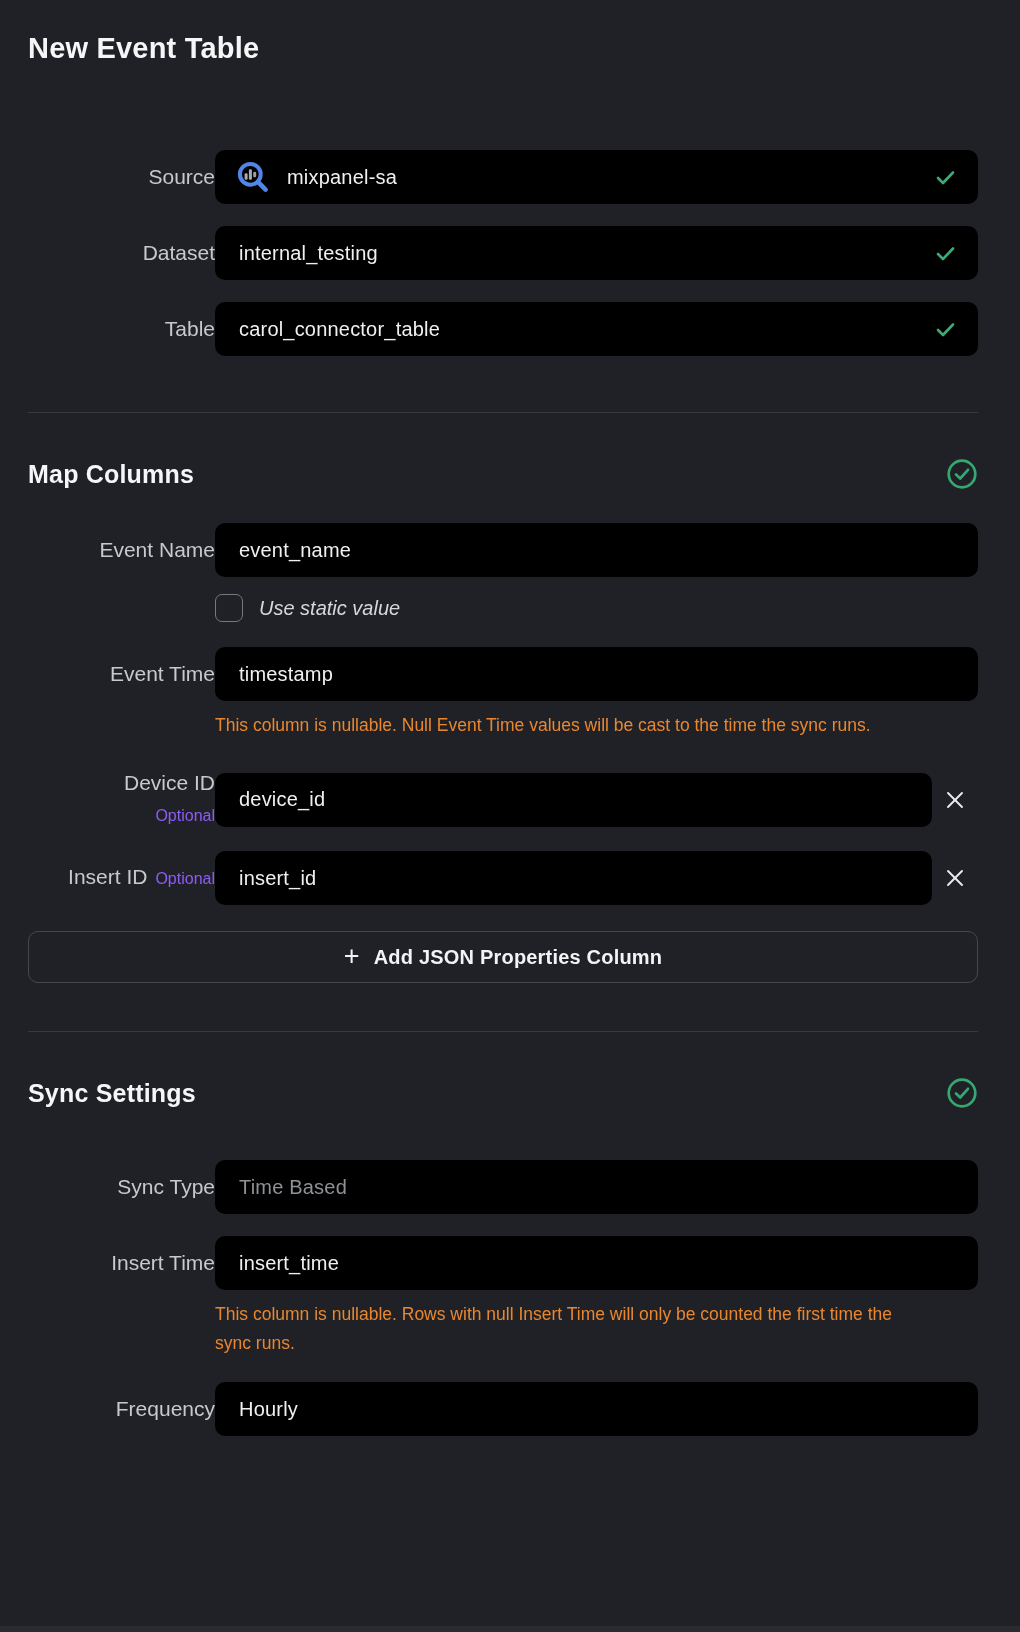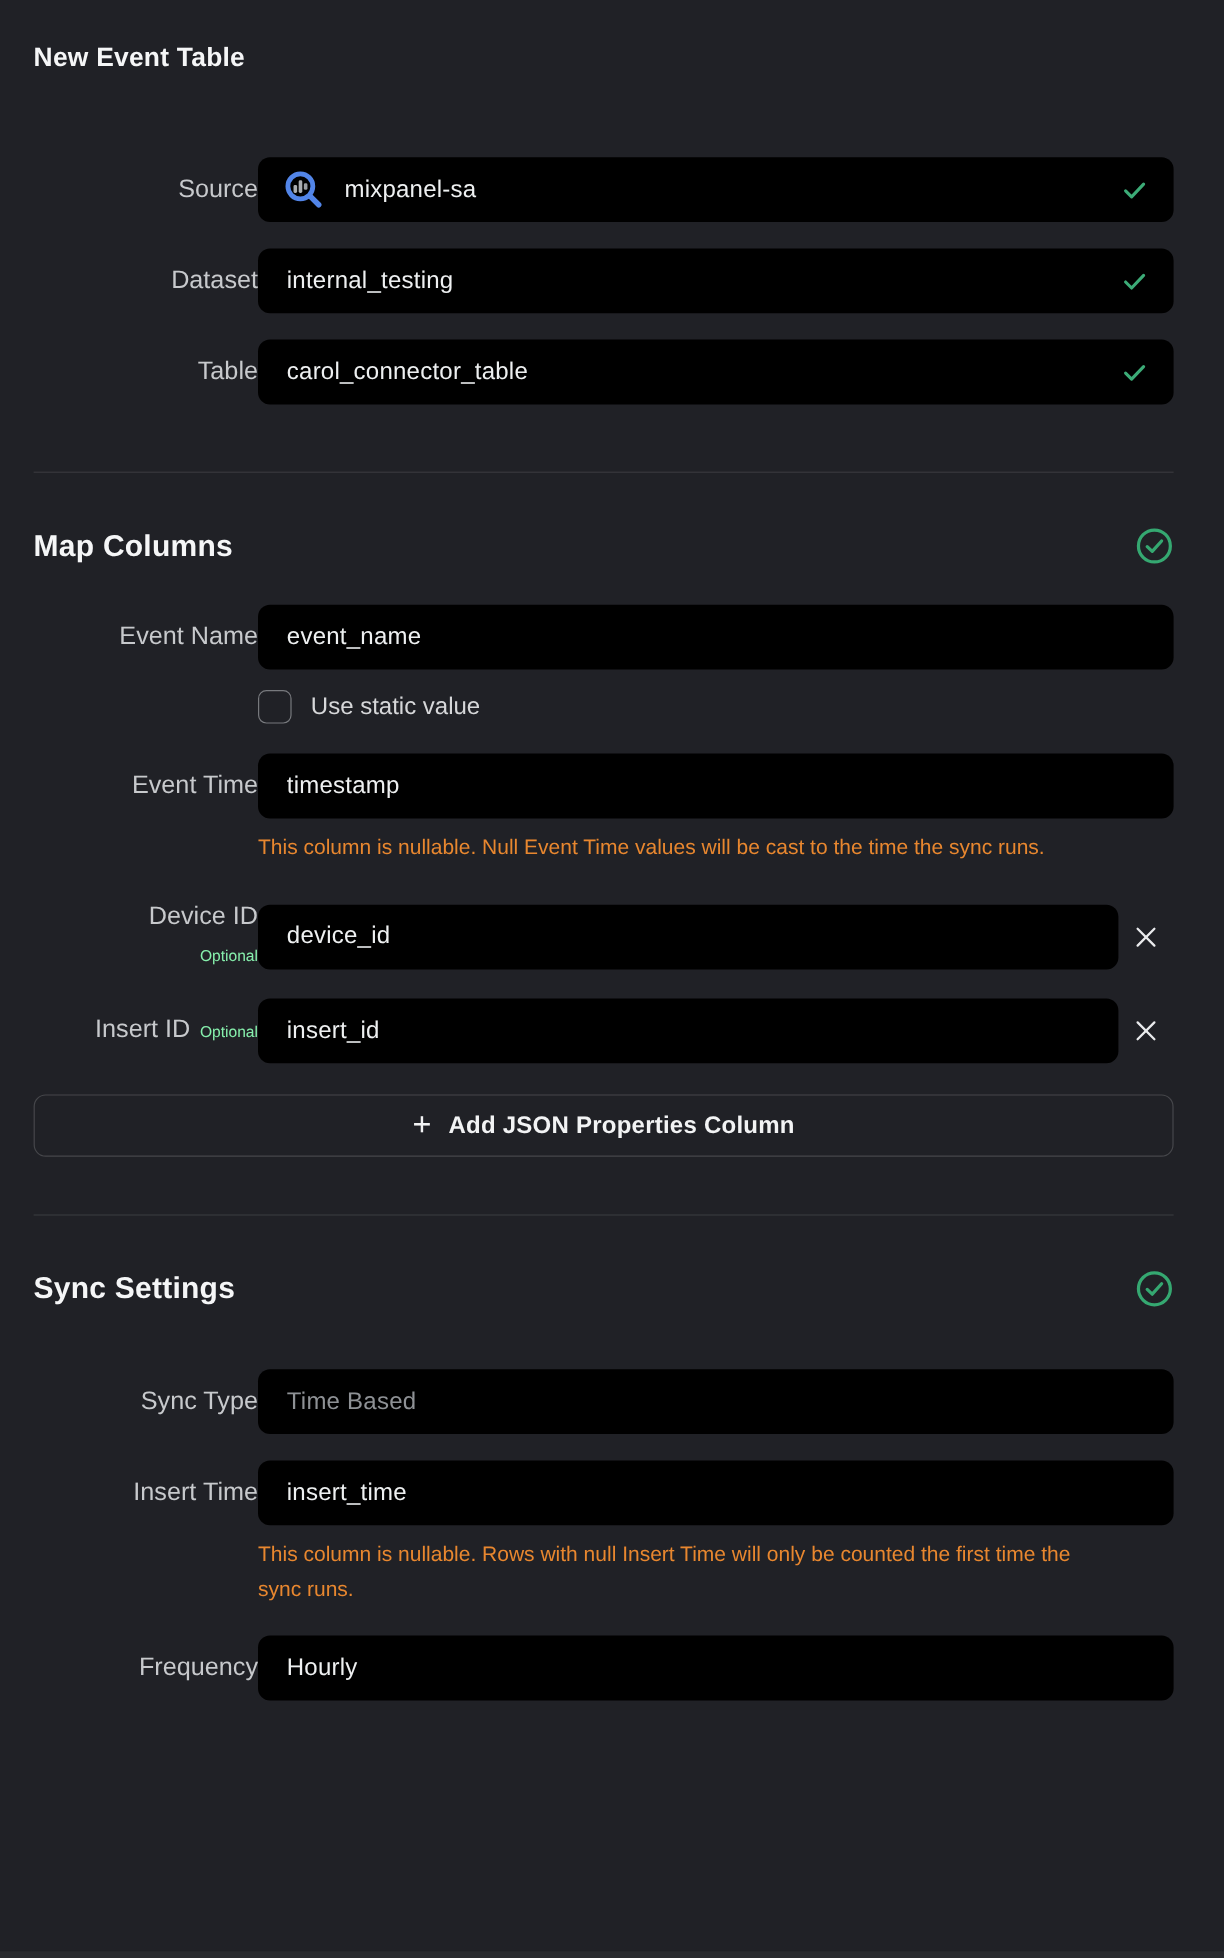--- a/index.html
+++ b/index.html
@@ -6,28 +6,28 @@
   body{
     width:1020px;height:1632px;
     background:#202126;
     font-family:"Liberation Sans",sans-serif;
     position:relative;overflow:hidden;
     -webkit-font-smoothing:antialiased;
   }
   .page{padding:30px 42px 0 28px;}
 
   .page-title{
-    font-size:22px;font-weight:700;color:#f5f6f7;
-    line-height:36px;margin:0 0 65px 0;letter-spacing:.2px;
+    font-size:29px;font-weight:700;color:#f5f6f7;
+    line-height:36px;margin:0 0 84px 0;letter-spacing:.2px;
   }
 
   .row{display:flex;align-items:center;text-align:right;}
   .row + .row{margin-top:22px;}
   .label-col{width:187px;flex:none;font-size:21px;color:#c7c9cc;line-height:26px;}
-  .label-col .optional{font-size:13px;color:#86efac;}
+  .label-col .optional{font-size:16px;color:#8b5cf6;}
   .label-col .optional.stacked{display:block;margin-top:7px;padding-left:10px;}
   .label-col .optional.inline{margin-left:8px;}
 
   .field{flex:1;position:relative;display:flex;align-items:center;}
   .input{
     flex:1;height:54px;background:#000000;border-radius:10px;
     display:flex;align-items:center;padding:0 24px;box-sizing:border-box;
     font-size:20px;font-weight:500;color:#eef0f1;letter-spacing:.2px;
   }
   .input .value{white-space:nowrap;}
@@ -42,21 +42,21 @@
   }
 
   .divider{height:1px;background:#38393d;margin-top:56px;}
 
   .section-head{
     display:flex;align-items:center;justify-content:space-between;
     margin-top:44px;height:34px;
   }
   .section-title{font-size:25px;font-weight:700;color:#f5f6f7;letter-spacing:.2px;}
 
-  .checkbox-row{display:flex;align-items:center;margin-top:16px;padding-left:187px;height:30px;}
+  .checkbox-row{display:flex;align-items:center;margin-top:16px;padding-left:187px;height:30px;font-style:italic;}
   .checkbox{
     width:28px;height:28px;border:1.5px solid #77797d;border-radius:7px;
     box-sizing:border-box;background:transparent;flex:none;cursor:pointer;
   }
   .checkbox-label{margin-left:16px;font-size:20px;color:#d6d7d9;}
 
   .warning{
     margin-top:10px;padding-left:187px;
     font-size:17.5px;line-height:29px;color:#e8872f;max-width:892px;box-sizing:border-box;
   }

